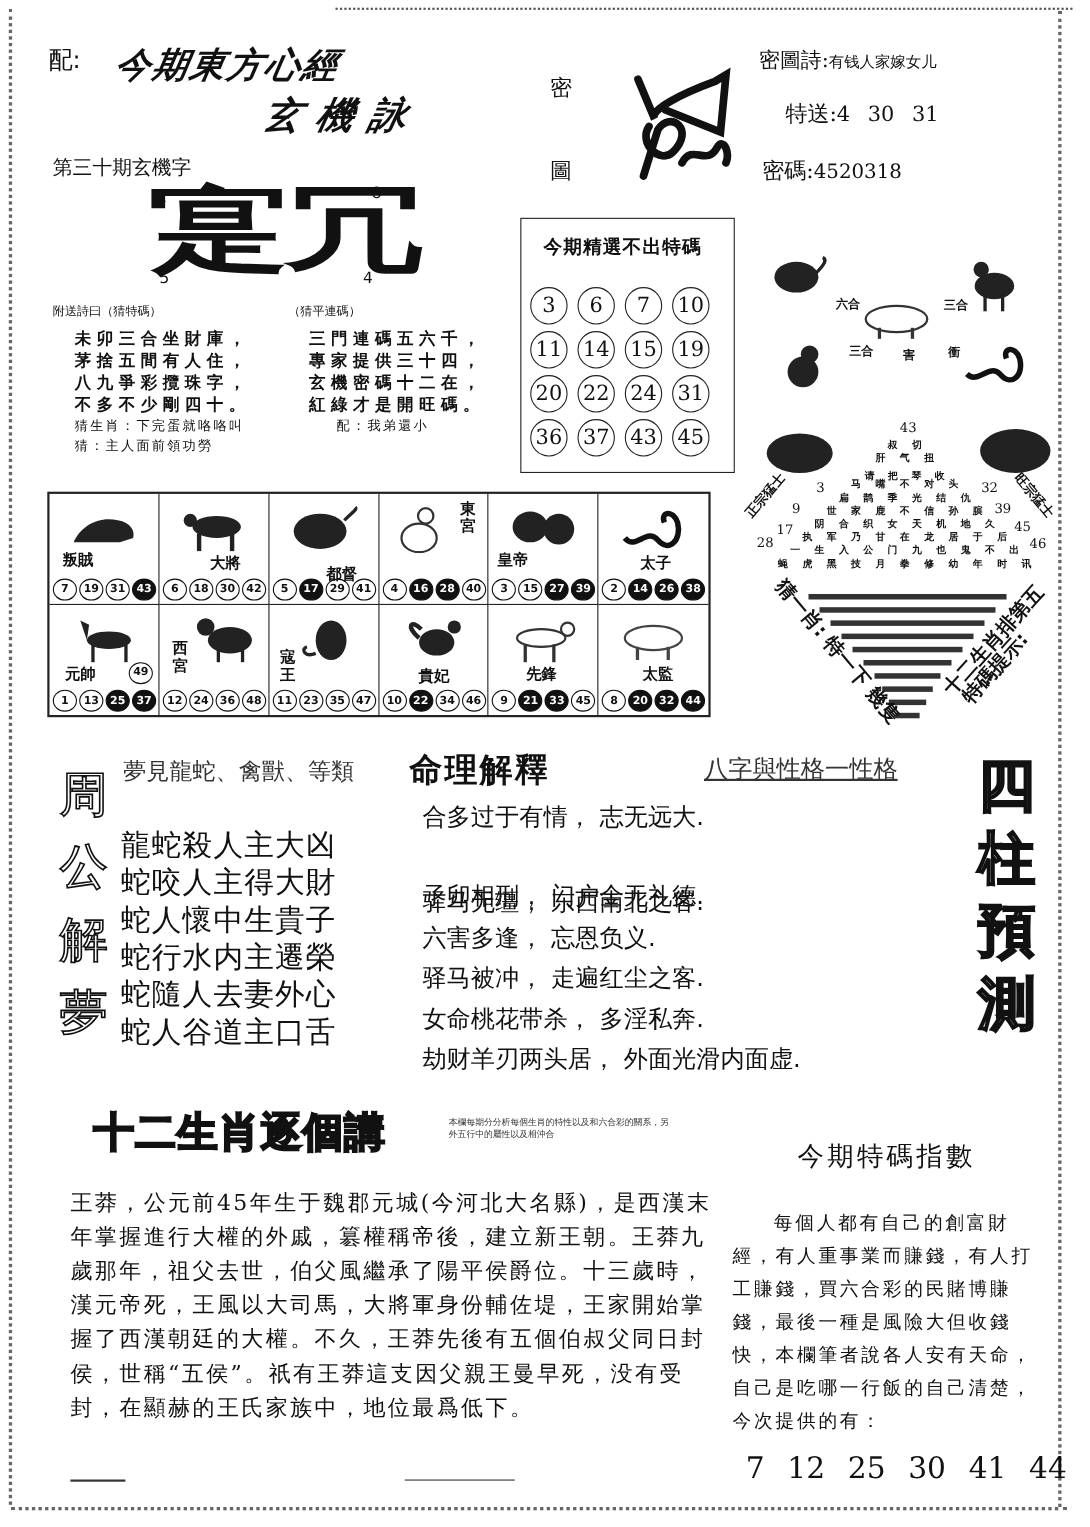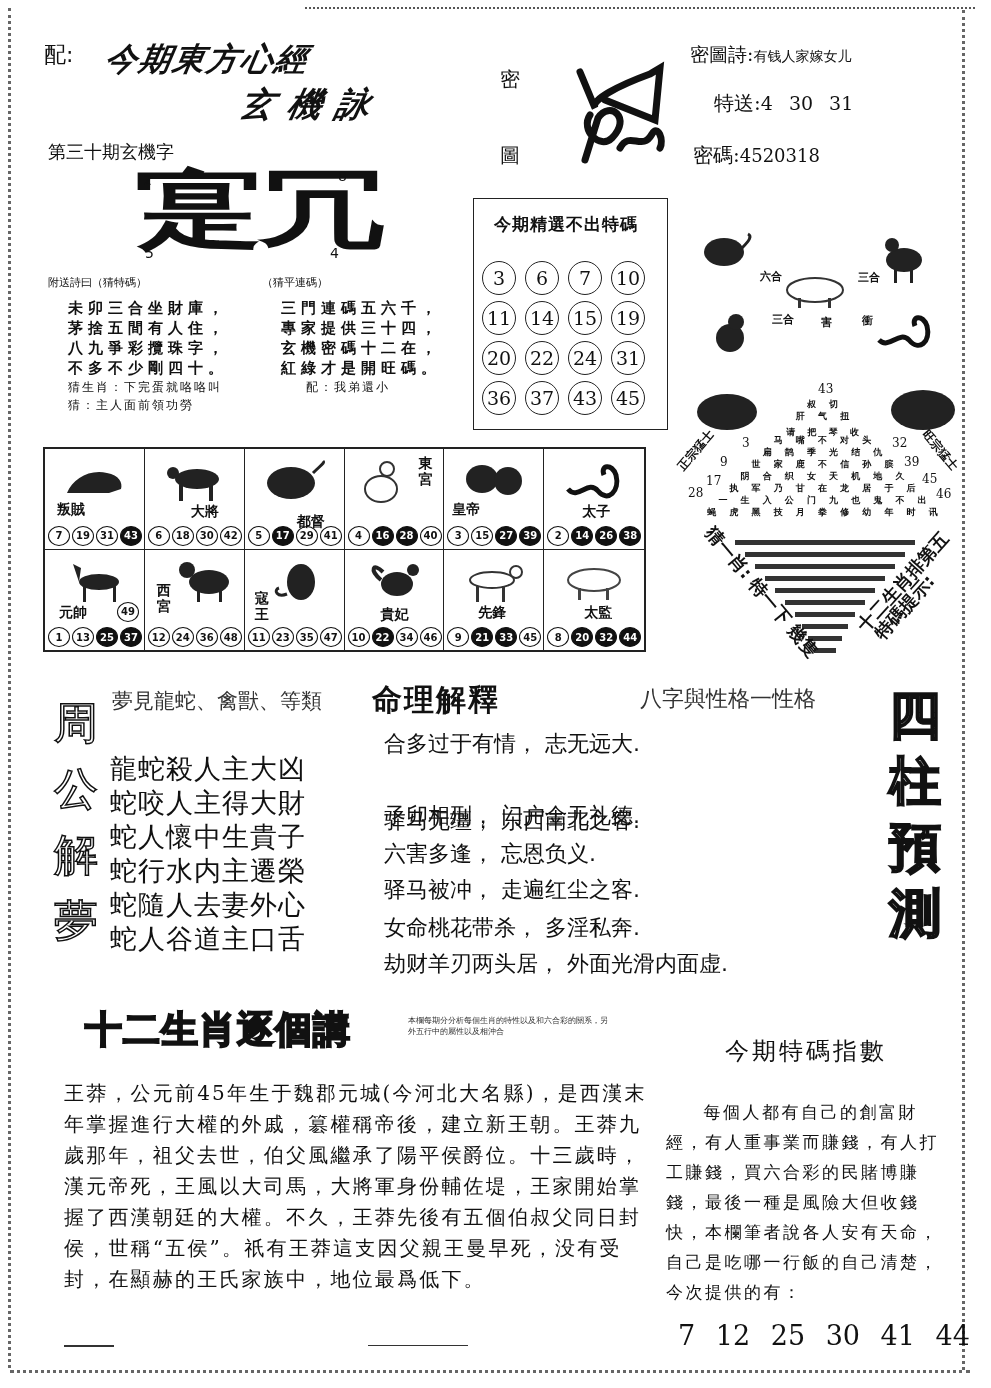--- a/index.html
+++ b/index.html
@@ -49,21 +49,21 @@
   .pyramid { left: 690px; top: 380px; width: 270px; height: 290px; }
   .pyr-line { position: absolute; width: 100%; text-align: center; font-size: 9px; letter-spacing: 5px; font-weight: bold; }
   .pyr-num { position: absolute; font-size: 12px; }
   .pyr-rot { position: absolute; font-size: 18px; font-weight: 900; font-family: "DejaVu Sans", sans-serif; white-space: nowrap; }
 
   .dream-v { left: 48px; top: 690px; width: 56px; font-size: 44px; line-height: 66px; text-align: center; font-family: "DejaVu Sans", sans-serif; -webkit-text-stroke: 1.5px #111; color: #fff; }
   .dream-intro { left: 112px; top: 688px; font-size: 21px; line-height: 26px; font-family: "DejaVu Sans", sans-serif; color: #333; width: 240px; }
   .dream-line { left: 110px; font-size: 27px; line-height: 33px; font-family: "DejaVu Sans", sans-serif; letter-spacing: 1px; }
 
   .ming-title { left: 372px; top: 680px; font-size: 30px; font-weight: 900; font-family: "DejaVu Sans", sans-serif; letter-spacing: 2px; }
-  .ming-sub { left: 640px; top: 684px; font-size: 22px; font-family: "DejaVu Sans", sans-serif; color: #333; }
+  .ming-sub { left: 640px; top: 684px; font-size: 22px; font-family: "DejaVu Sans", sans-serif; color: #333; text-decoration: underline; }
   .ming-line { left: 384px; font-size: 22px; line-height: 31px; font-family: "DejaVu Sans", sans-serif; }
 
   .sizhu { left: 885px; top: 682px; width: 60px; font-size: 52px; line-height: 66px; text-align: center; font-weight: 900; font-family: "DejaVu Sans", sans-serif; -webkit-text-stroke: 2px #111; color: #fff; }
 
   .zodiac-series { left: 85px; top: 1005px; font-size: 37px; font-weight: 900; font-family: "DejaVu Sans", sans-serif; -webkit-text-stroke: 2px #111; color: #fff; letter-spacing: 1px; }
   .series-note { left: 408px; top: 1015px; width: 200px; font-size: 8px; line-height: 11px; color: #333; }
   .wangmang { left: 64px; top: 1078px; width: 590px; font-size: 20px; line-height: 31px; letter-spacing: 2.2px; }
 
   .index-title { left: 725px; top: 1035px; font-size: 24px; font-weight: 400; font-family: "DejaVu Serif", serif; letter-spacing: 3px; }
   .index-body { left: 666px; top: 1097px; width: 278px; font-size: 17px; line-height: 30px; letter-spacing: 2.5px; text-indent: 2.2em; }

